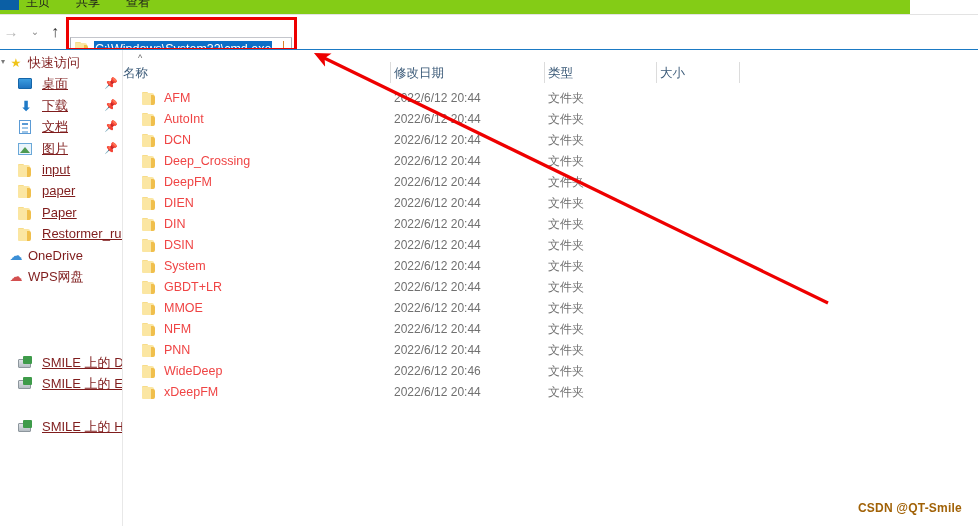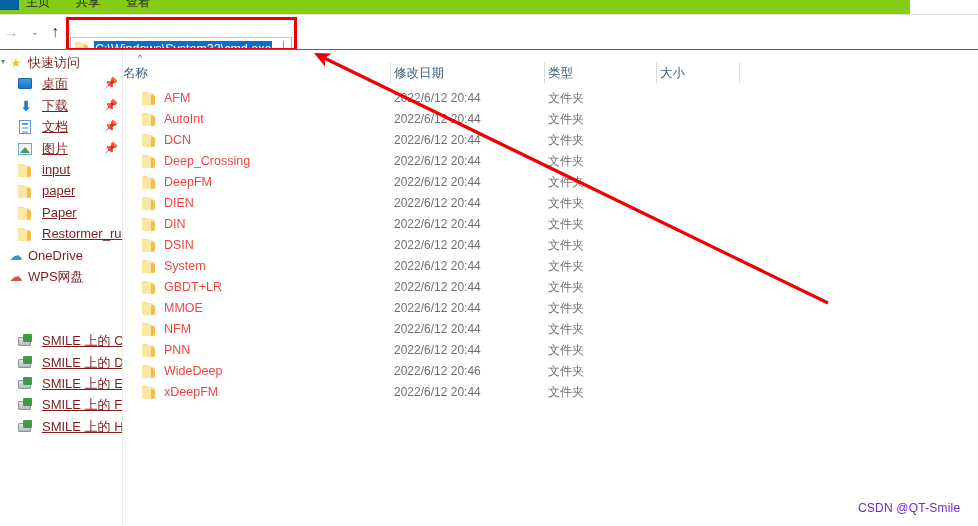--- a/index.html
+++ b/index.html
@@ -392,24 +392,25 @@
     left: 0; top: 0;
     width: 978px; height: 526px;
     pointer-events: none;
   }
 
   
   .watermark {
     position: absolute;
     left: 858px; top: 500px;
     font-size: 12px;
-    color: #6d28d9;
+    color: #a16207;
     line-height: 16px;
     white-space: nowrap;
     letter-spacing: 0.2px;
+    font-weight: bold;
   }
 </style>
 </head>
 <body>
 
 <div id="root">
 
   <div class="ribbon">
     <div class="ribbon-filemenu"></div>
     <div class="ribbon-tab t0">主页</div>
@@ -529,43 +530,31 @@
           <div class="ic-cloud">☁</div>
         </div>
         <div class="nav-label">OneDrive</div>
       </div>
       <div class="nav-item" style="top: 216px;">
         <div class="nav-icon">
           <div class="ic-cloud ic-cloud-red">☁</div>
         </div>
         <div class="nav-label">WPS网盘</div>
       </div>
-      <div class="nav-item" style="top: 280.2px;">
+      <div class="nav-item" style="top: 301.6px;">
         <div class="nav-icon lvl2">
           <div class="ic-drive"></div>
         </div>
-        <div class="nav-label lvl2">SMILE 上的 C</div>
-      </div>
-      <div class="nav-item" style="top: 301.6px;">
+        <div class="nav-label lvl2">SMILE 上的 D</div>
+      </div>
+      <div class="nav-item" style="top: 323px;">
         <div class="nav-icon lvl2">
           <div class="ic-drive"></div>
         </div>
-        <div class="nav-label lvl2">SMILE 上的 D</div>
-      </div>
-      <div class="nav-item" style="top: 323px;">
-        <div class="nav-icon lvl2">
-          <div class="ic-drive"></div>
-        </div>
         <div class="nav-label lvl2">SMILE 上的 E</div>
-      </div>
-      <div class="nav-item" style="top: 344.4px;">
-        <div class="nav-icon lvl2">
-          <div class="ic-drive"></div>
-        </div>
-        <div class="nav-label lvl2">SMILE 上的 F</div>
       </div>
       <div class="nav-item" style="top: 365.8px; padding-left: 24px;">
         <div class="nav-icon lvl2">
           <div class="ic-drive"></div>
         </div>
         <div class="nav-label lvl2">SMILE 上的 H</div>
       </div>
     </div>
   <div class="sidebar-divider"></div>
 

